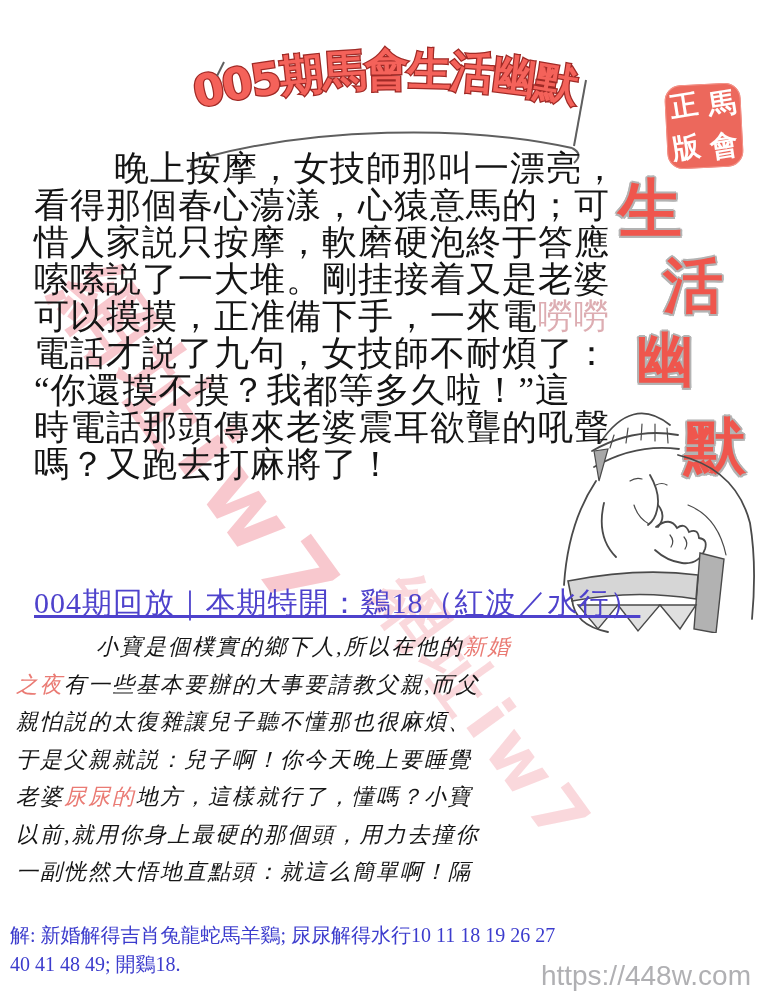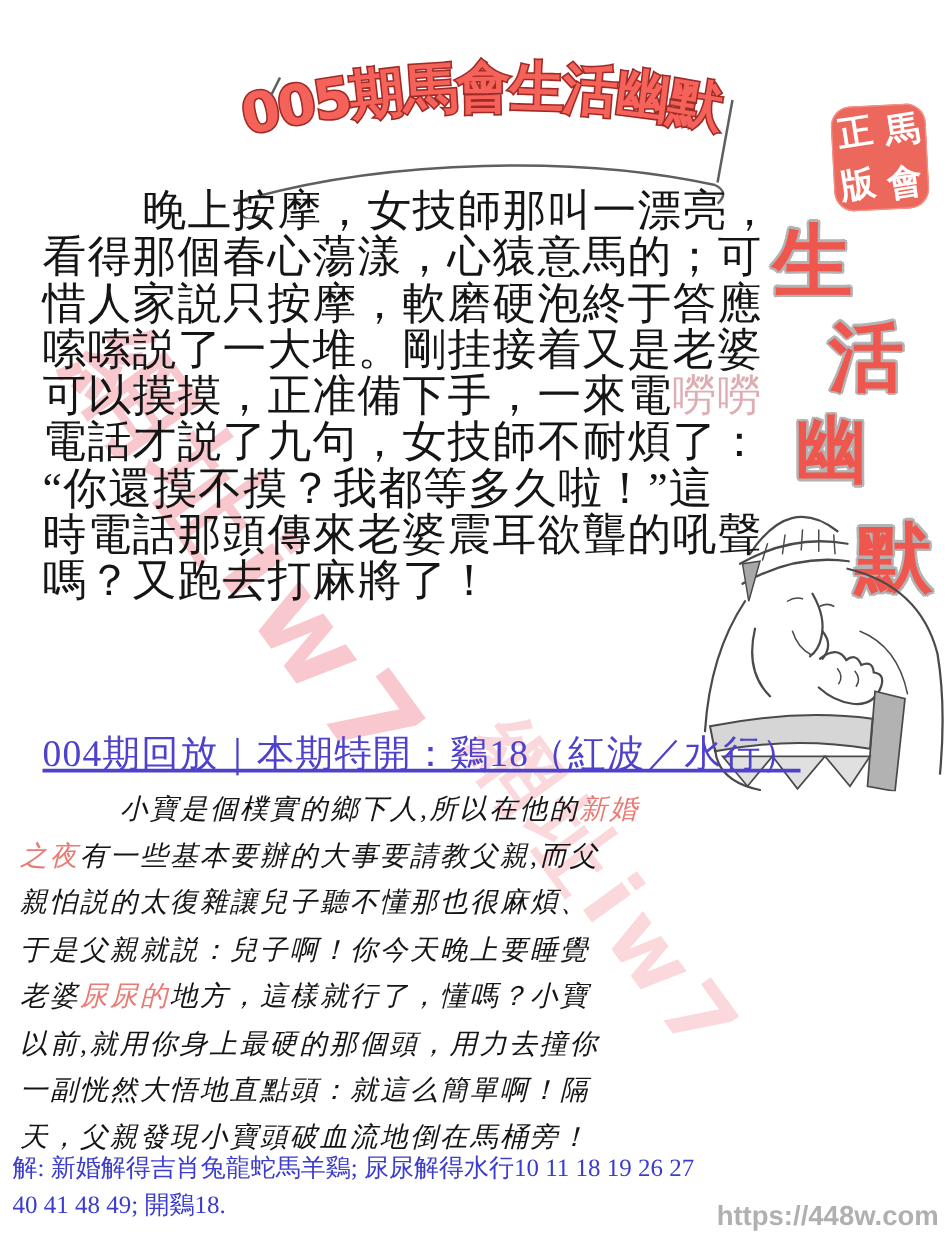--- a/index.html
+++ b/index.html
@@ -56,21 +56,21 @@
     font-size:30px;letter-spacing:1px;color:#4e42cc;white-space:nowrap;text-decoration:underline;
   }
   .solution{
     position:absolute;left:10px;top:921px;width:748px;
     font-size:20px;line-height:29px;color:#3c3ccd;white-space:nowrap;
   }
   
   .site-url{
     position:absolute;right:8px;top:960px;
     font-family:"Liberation Sans","DejaVu Sans",sans-serif;
-    font-size:22px;font-weight:700;color:#b0b0b3;
+    font-size:28px;font-weight:400;color:#b0b0b3;
   }
   
   .wm{
     position:absolute;white-space:nowrap;
     font-family:"DejaVu Sans","Liberation Sans",sans-serif;font-weight:bold;
     color:rgba(238,125,138,0.42);pointer-events:none;
   }
   .wm1{left:128px;top:238px;font-size:92px;letter-spacing:10px;
        transform:rotate(54deg);transform-origin:0 0;}
   .wm2{left:428px;top:556px;font-size:70px;letter-spacing:8px;
@@ -166,21 +166,20 @@
 <div class="result-line">004期回放｜本期特開：鷄18（紅波／水行）</div>
 
 <div id="story2" class="story">
     <div class="tline indent"><span class="c-k">小寶是個樸實的鄉下人,所以在他的</span><span class="c-r">新婚</span></div>
     <div class="tline"><span class="c-r">之夜</span><span class="c-k">有一些基本要辦的大事要請教父親,而父</span></div>
     <div class="tline"><span class="c-k">親怕説的太復雜讓兒子聽不懂那也很麻煩、</span></div>
     <div class="tline"><span class="c-k">于是父親就説：兒子啊！你今天晚上要睡覺</span></div>
     <div class="tline"><span class="c-k">老婆</span><span class="c-r">尿尿的</span><span class="c-k">地方，這樣就行了，懂嗎？小寶</span></div>
     <div class="tline"><span class="c-k">以前,就用你身上最硬的那個頭，用力去撞你</span></div>
     <div class="tline"><span class="c-k">一副恍然大悟地直點頭：就這么簡單啊！隔</span></div>
-    <div class="tline"><span class="c-k">天，父親發現小寶頭破血流地倒在馬桶旁！</span></div>
   </div>
 
 <div class="solution">
   <div class="tline">解: 新婚解得吉肖兔龍蛇馬羊鷄; 尿尿解得水行10 11 18 19 26 27</div>
   <div class="tline">40 41 48 49; 開鷄18.</div>
 </div>
 
 <div class="site-url">https://448w.com</div>
 
 </body></html>

